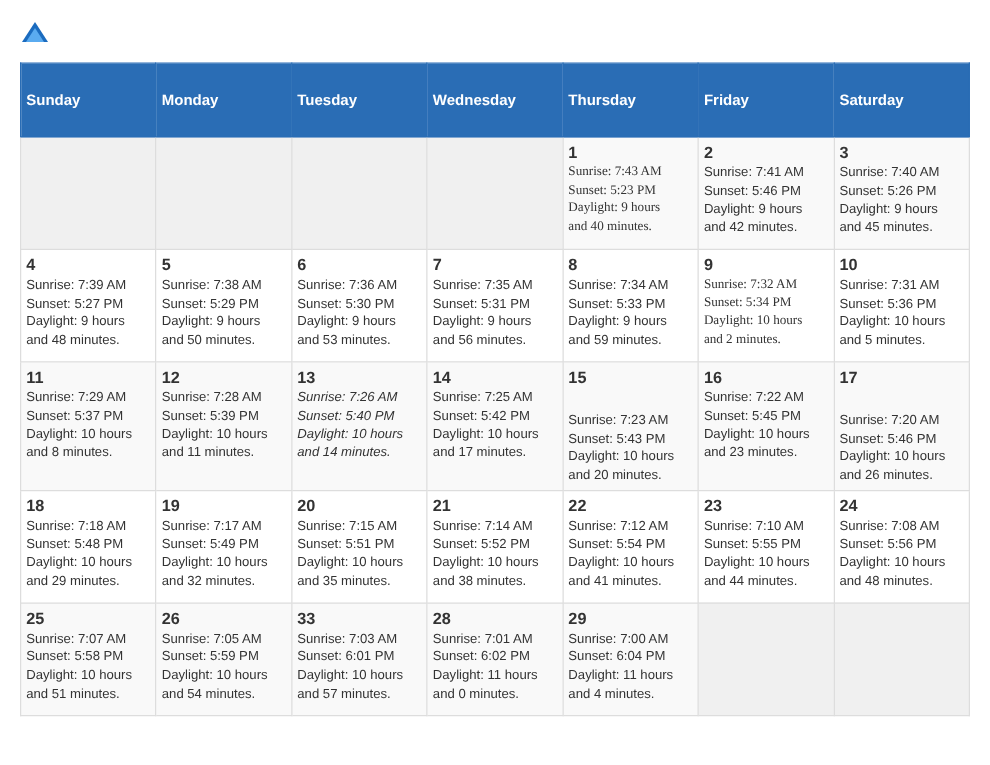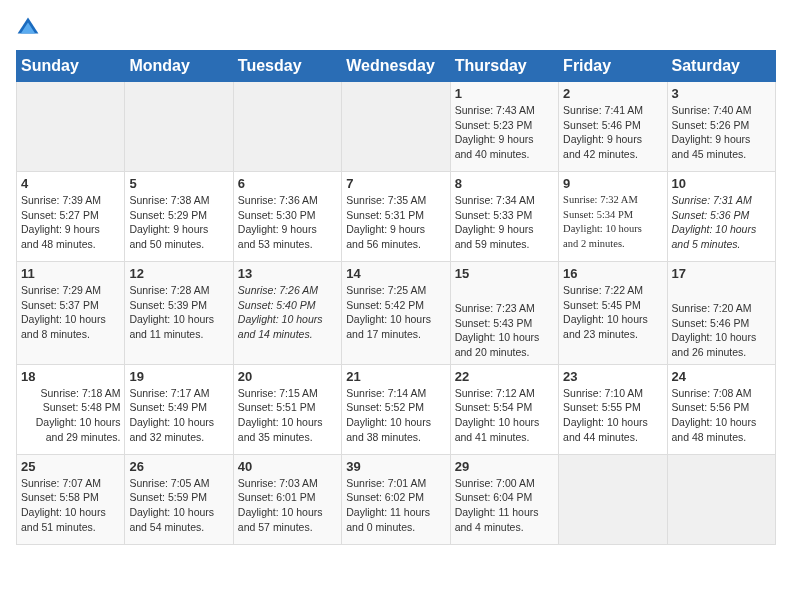--- a/index.html
+++ b/index.html
@@ -48,23 +48,23 @@
       color: #333;
     }
     table {
       width: 100%;
       border-collapse: collapse;
       font-size: 11px;
     }
     thead tr th {
       background-color: #2a6db5;
       color: #fff;
-      padding: 6px 4px;
+      padding: 22px 4px;
       text-align: left;
-      font-size: 16px;
+      font-size: 12px;
       font-weight: bold;
       border: 1px solid #2a6db5;
     }
     tbody tr td {
       vertical-align: top;
       padding: 4px 4px;
       border: 1px solid #ddd;
       min-height: 80px;
       height: 90px;
       width: calc(100%/7);
@@ -123,21 +123,21 @@
       </tr>
   </thead>
   <tbody id="calendar-body">
   <tr>
         <td class="empty-cell"></td>
         <td class="empty-cell"></td>
         <td class="empty-cell"></td>
         <td class="empty-cell"></td>
         <td>
           <span class="day-num">1</span>
-          <div class="day-detail" style="white-space: pre-line;">Sunrise: 7:43 AM
+          <div class="day-detail" style="white-space: pre-line; font-family: Liberation Serif, serif;">Sunrise: 7:43 AM
 Sunset: 5:23 PM
 Daylight: 9 hours
 and 40 minutes.</div>
         </td>
         <td>
           <span class="day-num">2</span>
           <div class="day-detail" style="white-space: pre-line;">Sunrise: 7:41 AM
 Sunset: 5:46 PM
 Daylight: 9 hours
 and 42 minutes.</div>
@@ -188,21 +188,21 @@
         </td>
         <td>
           <span class="day-num">9</span>
           <div class="day-detail" style="white-space: pre-line; font-family: Liberation Serif, serif;">Sunrise: 7:32 AM
 Sunset: 5:34 PM
 Daylight: 10 hours
 and 2 minutes.</div>
         </td>
         <td>
           <span class="day-num">10</span>
-          <div class="day-detail" style="white-space: pre-line; font-style: italic;">Sunrise: 7:31 AM
+          <div class="day-detail" style="white-space: pre-line;">Sunrise: 7:31 AM
 Sunset: 5:36 PM
 Daylight: 10 hours
 and 5 minutes.</div>
         </td>
       </tr>
       <tr>
         <td>
           <span class="day-num">11</span>
           <div class="day-detail" style="white-space: pre-line;">Sunrise: 7:29 AM
 Sunset: 5:37 PM
@@ -248,21 +248,21 @@
           <span class="day-num">17</span>
           <div class="day-detail" style="white-space: pre-line; margin-top: 20px;">Sunrise: 7:20 AM
 Sunset: 5:46 PM
 Daylight: 10 hours
 and 26 minutes.</div>
         </td>
       </tr>
       <tr>
         <td>
           <span class="day-num">18</span>
-          <div class="day-detail" style="white-space: pre-line; text-align: right;">Sunrise: 7:18 AM
+          <div class="day-detail" style="white-space: pre-line;">Sunrise: 7:18 AM
 Sunset: 5:48 PM
 Daylight: 10 hours
 and 29 minutes.</div>
         </td>
         <td>
           <span class="day-num">19</span>
           <div class="day-detail" style="white-space: pre-line;">Sunrise: 7:17 AM
 Sunset: 5:49 PM
 Daylight: 10 hours
 and 32 minutes.</div>
@@ -312,28 +312,28 @@
 and 51 minutes.</div>
         </td>
         <td>
           <span class="day-num">26</span>
           <div class="day-detail" style="white-space: pre-line;">Sunrise: 7:05 AM
 Sunset: 5:59 PM
 Daylight: 10 hours
 and 54 minutes.</div>
         </td>
         <td>
-          <span class="day-num">40</span>
+          <span class="day-num">33</span>
           <div class="day-detail" style="white-space: pre-line;">Sunrise: 7:03 AM
 Sunset: 6:01 PM
 Daylight: 10 hours
 and 57 minutes.</div>
         </td>
         <td>
-          <span class="day-num">39</span>
+          <span class="day-num">28</span>
           <div class="day-detail" style="white-space: pre-line;">Sunrise: 7:01 AM
 Sunset: 6:02 PM
 Daylight: 11 hours
 and 0 minutes.</div>
         </td>
         <td>
           <span class="day-num">29</span>
           <div class="day-detail" style="white-space: pre-line;">Sunrise: 7:00 AM
 Sunset: 6:04 PM
 Daylight: 11 hours

